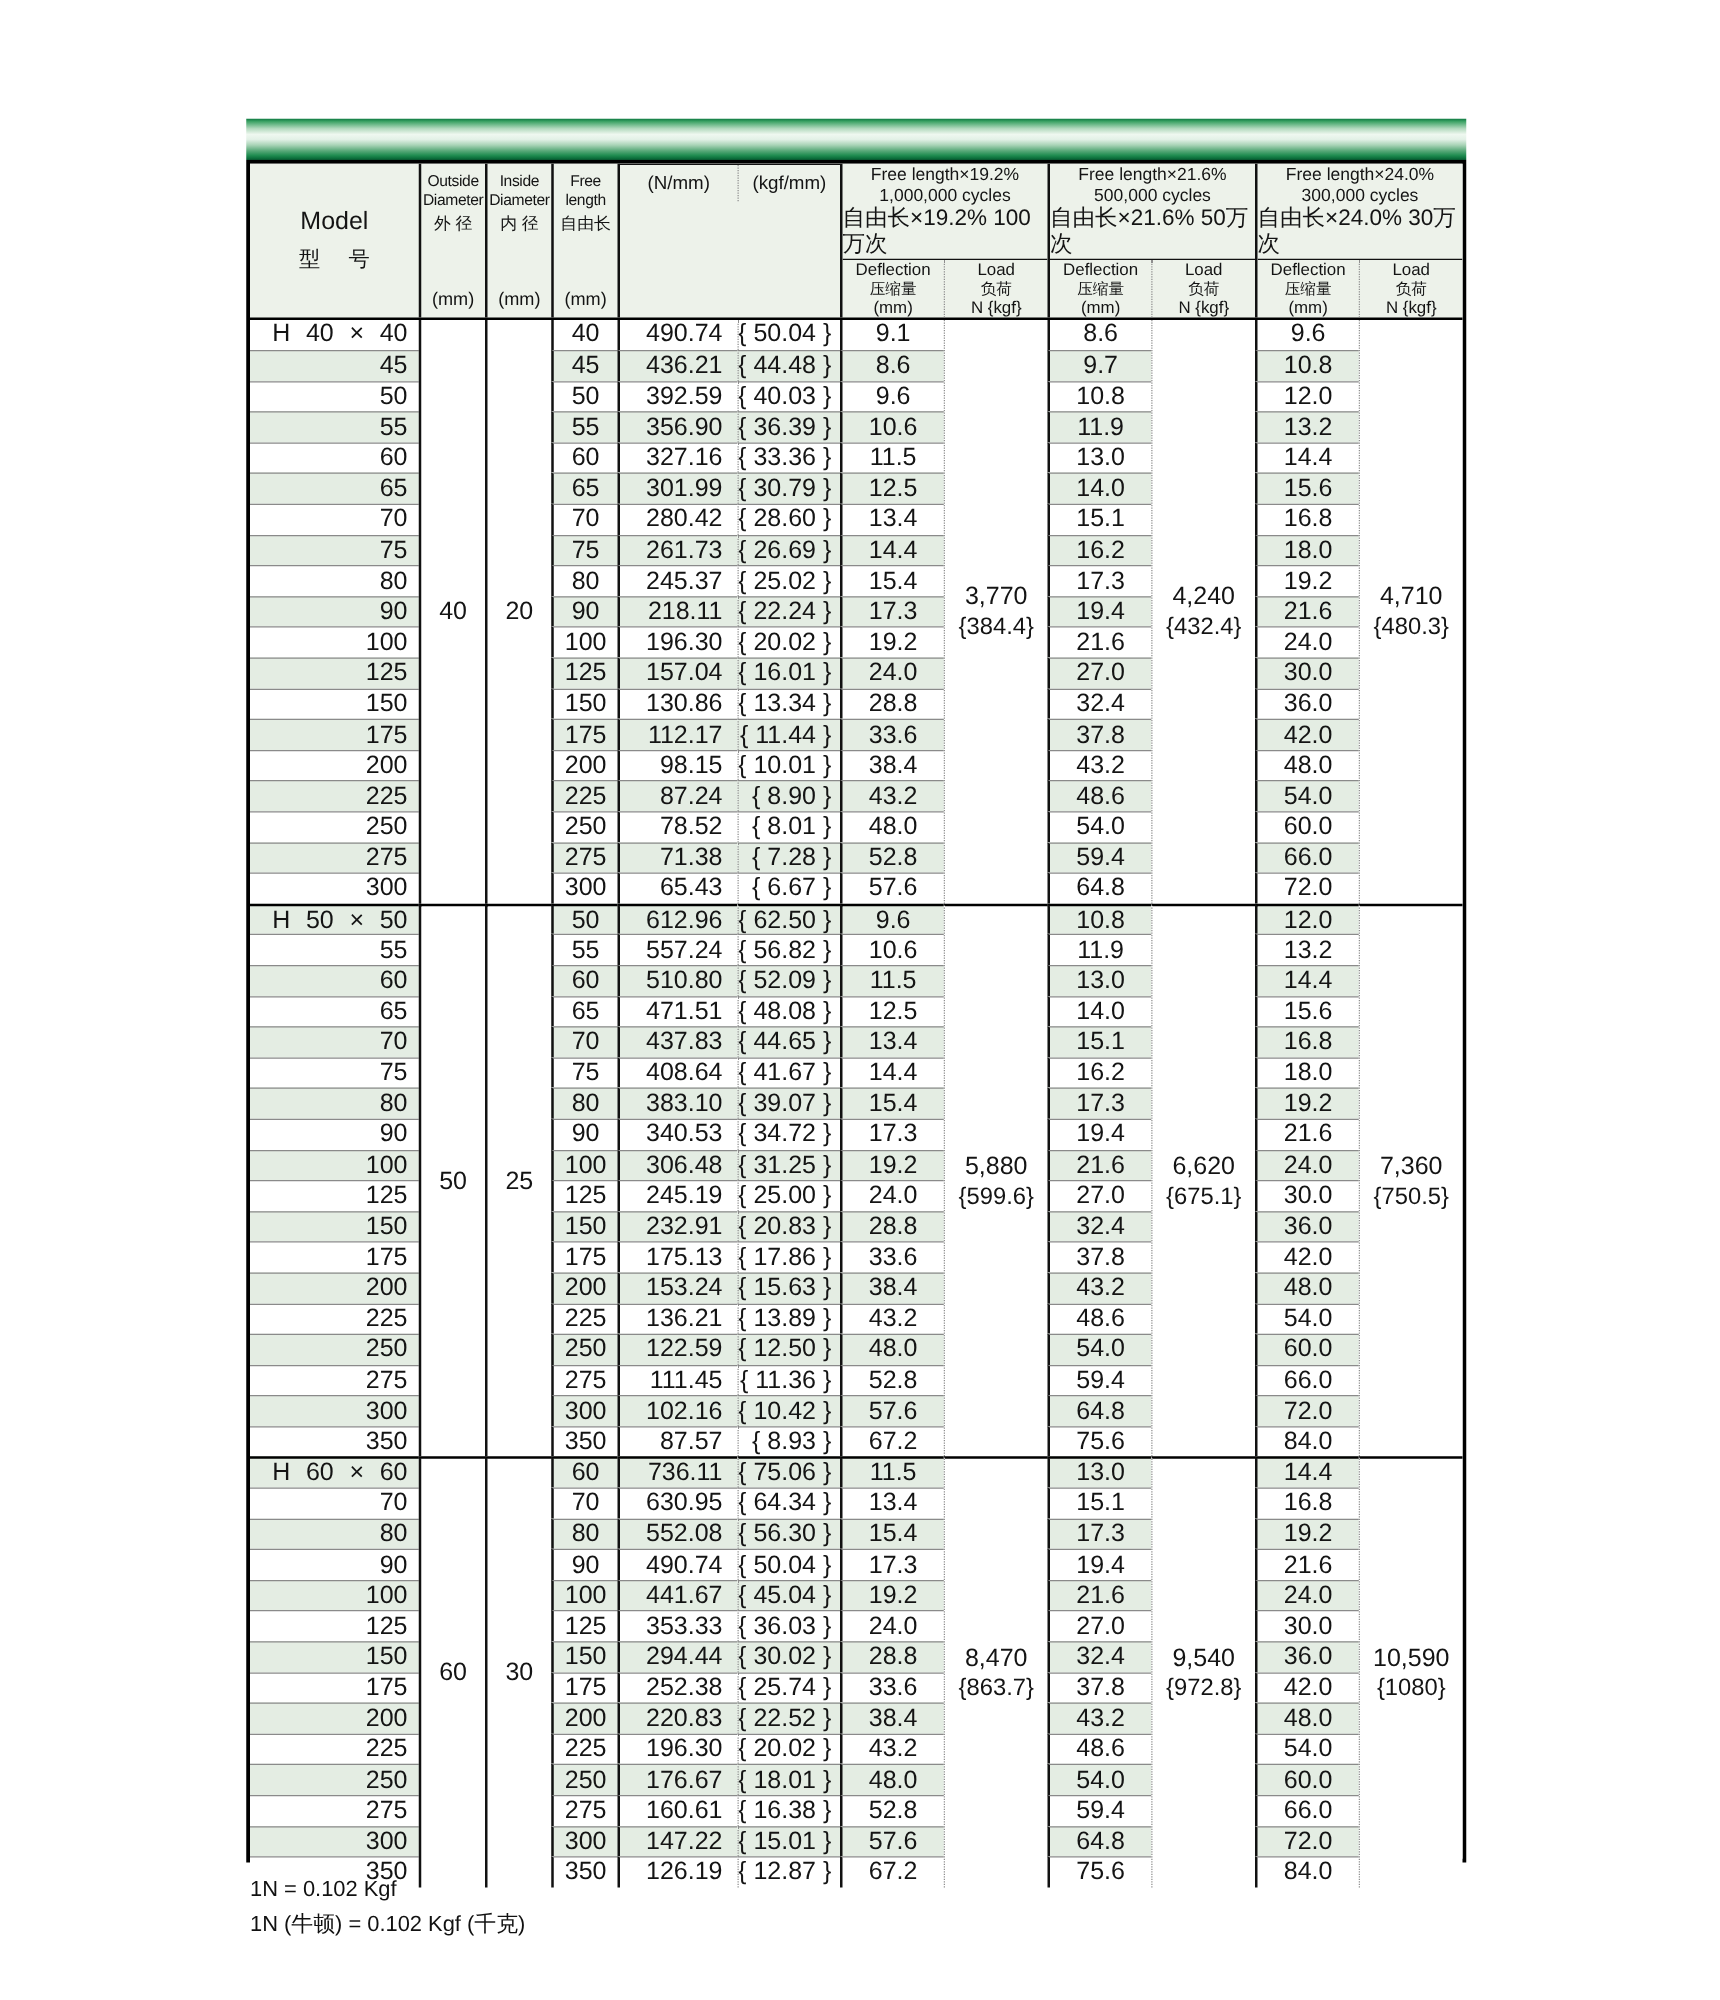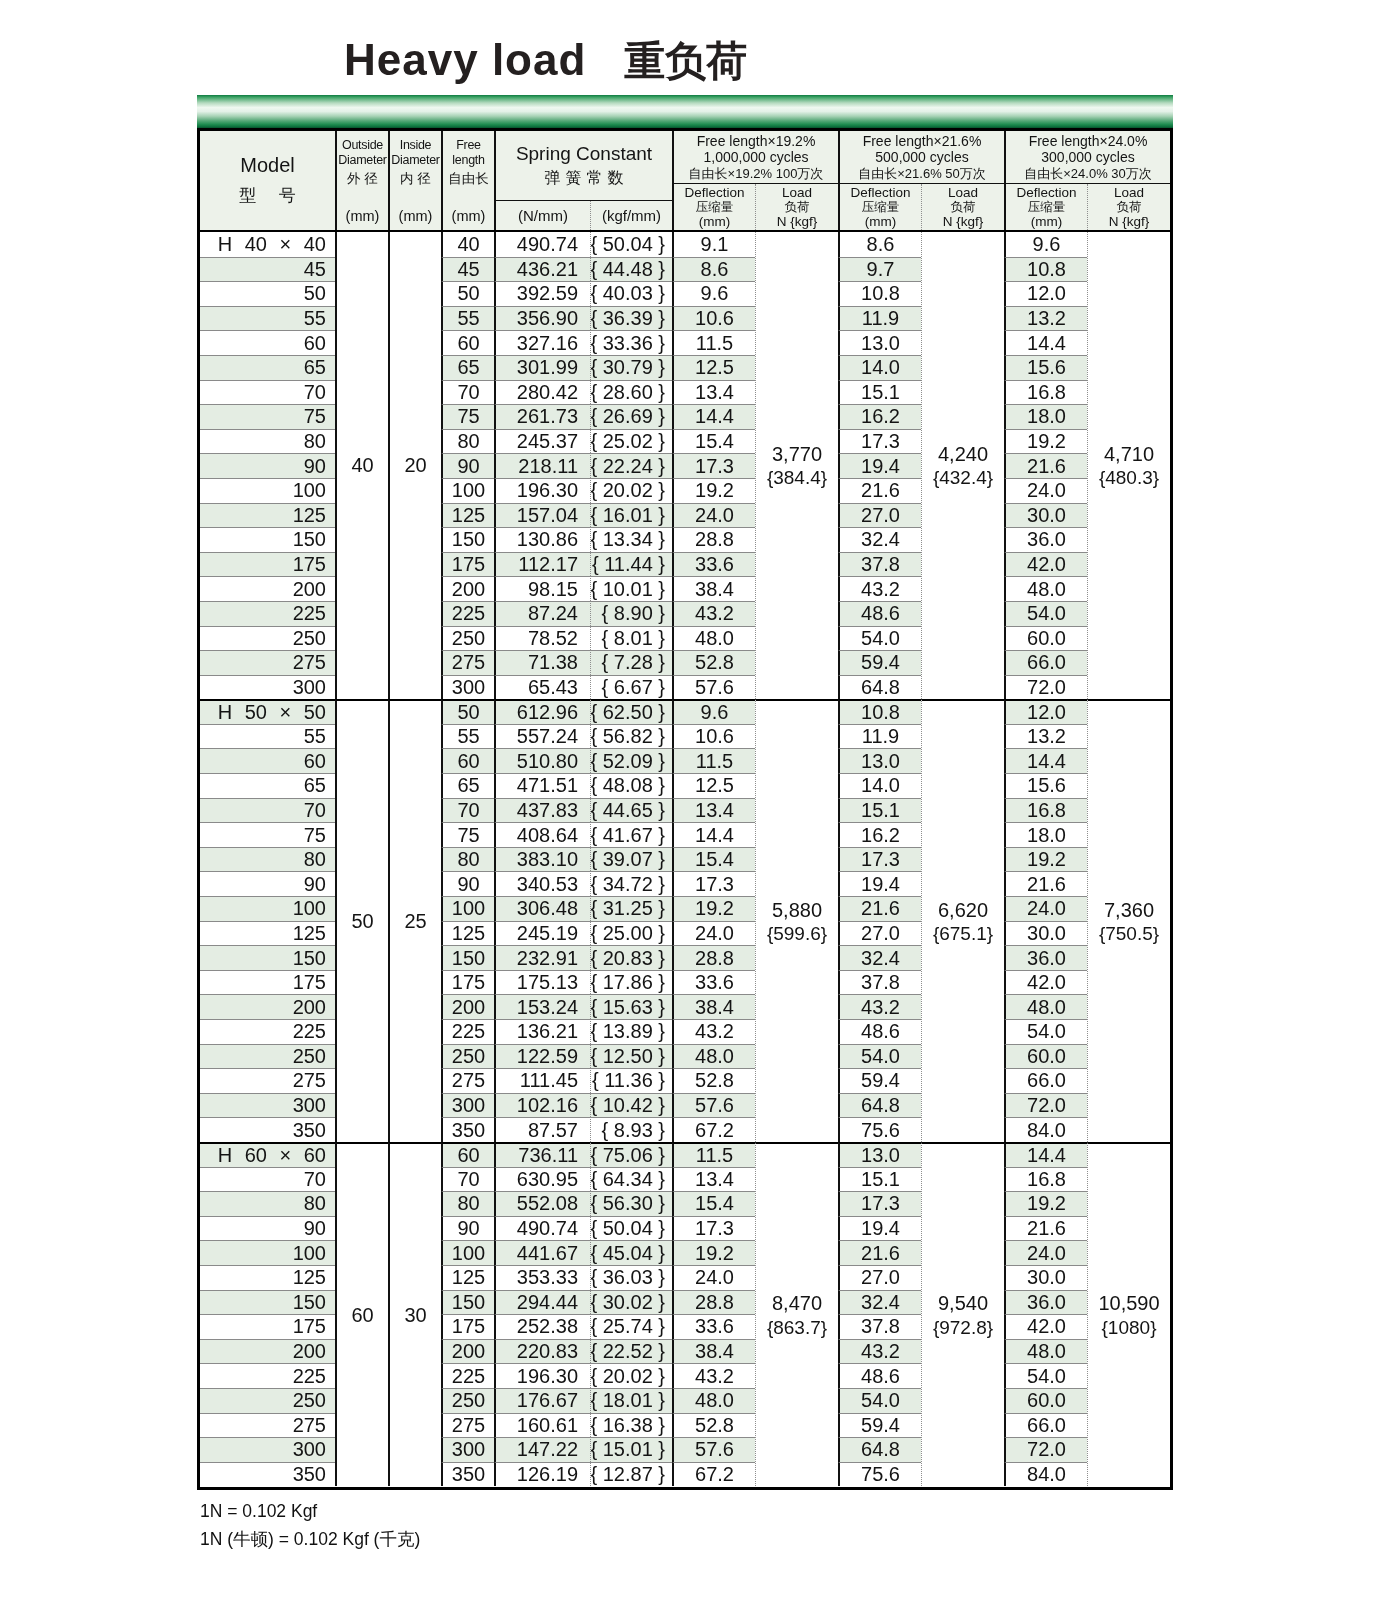--- a/index.html
+++ b/index.html
@@ -55,21 +55,21 @@
   .dim-h .unit { font-size: 14.5px; margin-top: auto; padding-bottom: 6px; }
   .sc-h .sc-title { flex: 1; display: flex; flex-direction: column; justify-content: center; align-items: center; gap: 3px; }
   .sc-h .sc-title .en { font-size: 19px; }
   .sc-h .sc-title .cn { font-size: 16px; letter-spacing: 5px; padding-left: 5px; }
   .sc-units { flex: 0 0 30px; border-top: 1.5px solid #111; display: flex; }
   .sc-units div { display: flex; align-items: center; justify-content: center; font-size: 15px; }
   .u-n { flex: 0 0 94px; }
   .u-k { flex: 1; border-left: 1px dotted #8e8e8e; }
   .cyc-title { flex: 1; display: flex; flex-direction: column; justify-content: center; align-items: center; }
   .cyc-title .s { font-size: 14px; line-height: 1.18; }
-  .cyc-title .cjk { font-size: 13px; }
+  .cyc-title .cjk { font-size: 18px; }
   .cyc-sub { flex: 0 0 47px; border-top: 1.5px solid #111; display: flex; }
   .cyc-sub .sub { display: flex; flex-direction: column; justify-content: center; align-items: center; line-height: 1.12; font-size: 13.5px; }
   .sub-defl { flex: 0 0 81px; }
   .sub-load { flex: 1; border-left: 1px dotted #8e8e8e; }
   .cyc-sub .cjk { font-size: 12.5px; }
 
   
   .tbody {
     flex: 1;
     display: grid;
@@ -100,23 +100,20 @@
   
   .foot { position: absolute; top: 1497px; font-size: 17.5px; line-height: 1.6; color: #111; white-space: nowrap; }
   .foot-left { left: 200px; }
   .foot-right { left: 790px; }
 </style>
 </head>
 <body>
 
 <div class="page">
 
-  <div class="title">
-    <span class="title-en">Heavy load</span><span class="title-cn">重负荷</span>
-  </div>
 
   <div class="band"></div>
 
   <div class="table">
 
     <div class="thead">
       <div class="hcell model-h">
         <div class="en">Model</div>
         <div class="cn">型 号</div>
       </div>
@@ -132,24 +129,20 @@
         <div class="cn">内 径</div>
         <div class="unit">(mm)</div>
       </div>
       <div class="hcell dim-h">
         <div class="s">Free</div>
         <div class="s">length</div>
         <div class="cn">自由长</div>
         <div class="unit">(mm)</div>
       </div>
       <div class="hcell sc-h">
-        <div class="sc-title">
-          <div class="en">Spring Constant</div>
-          <div class="cn">弹簧常数</div>
-        </div>
         <div class="sc-units">
           <div class="u-n">(N/mm)</div>
           <div class="u-k">(kgf/mm)</div>
         </div>
       </div>
       <div class="hcell cyc-h">
         <div class="cyc-title">
           <div class="s">Free length×19.2%</div>
           <div class="s">1,000,000 cycles</div>
           <div class="s cjk">自由长×19.2%  100万次</div>

